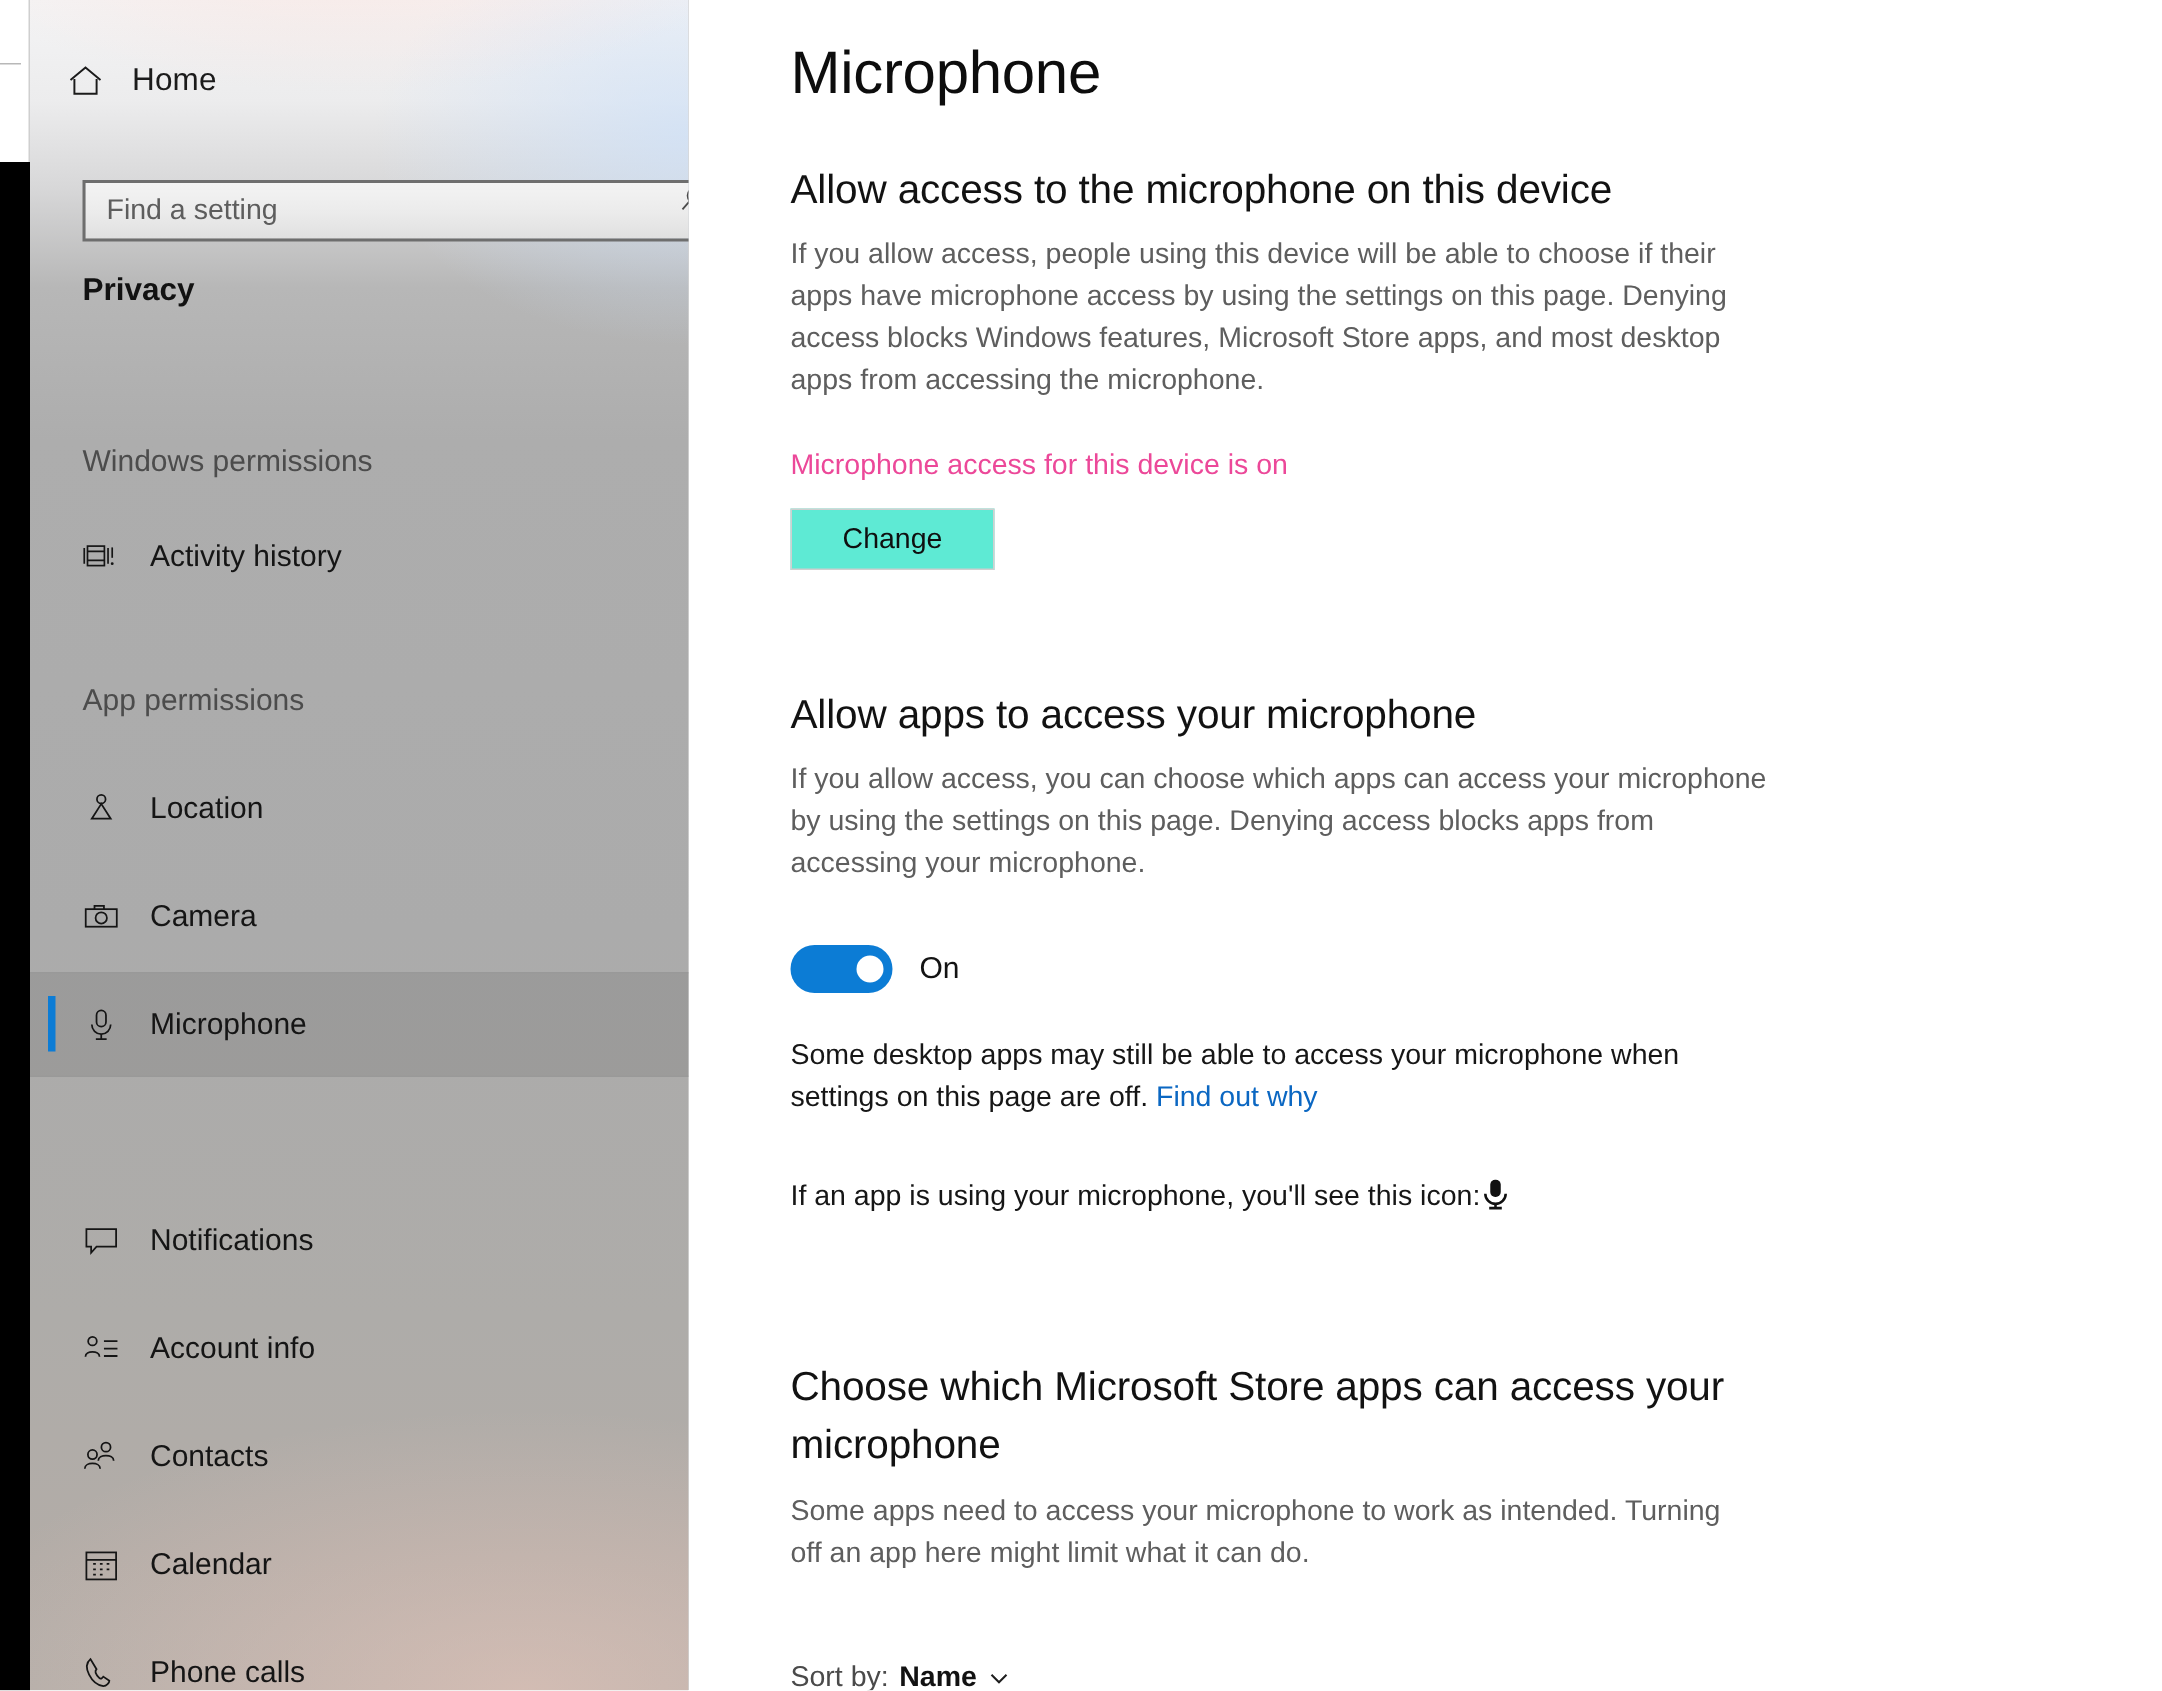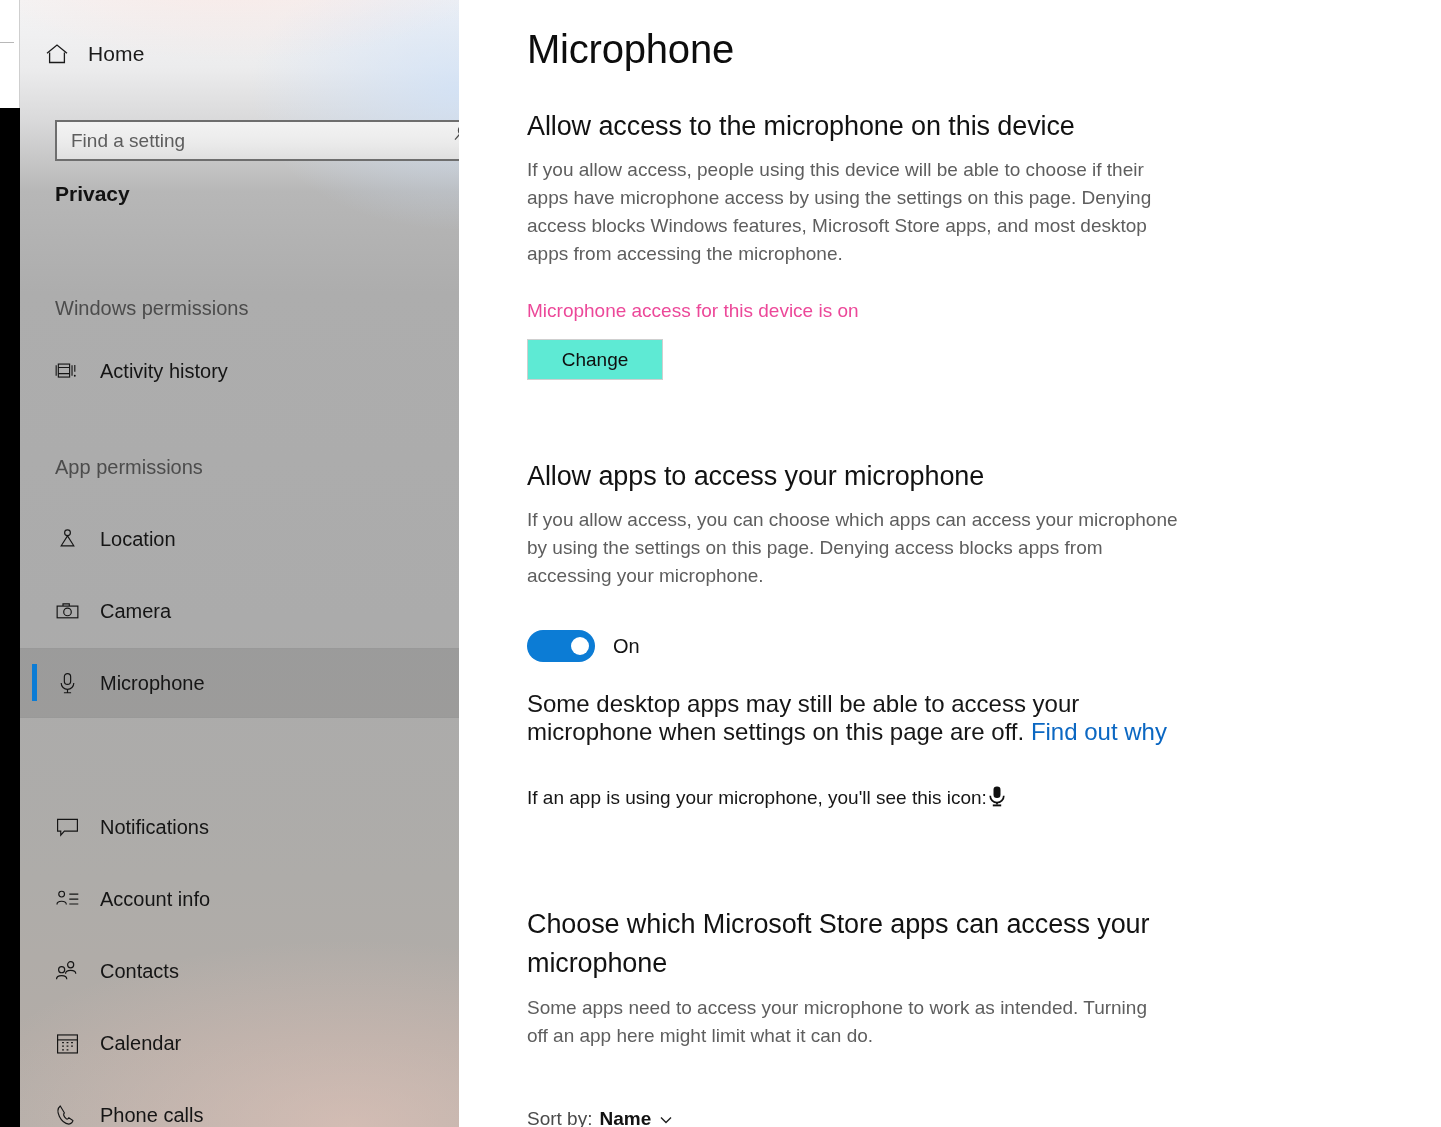--- a/index.html
+++ b/index.html
@@ -272,21 +272,21 @@
   }
   .toggle-label {
     font-size: 20px;
     color: #131313;
   }
 
   .p-desktop {
     position: absolute;
     left: 36px; top: 690px;
     width: 660px;
-    font-size: 24px;
+    font-size: 19px;
     color: #161616;
     line-height: 28px;
   }
   .link {
     color: #0b67c2;
     text-decoration: none;
     cursor: default;
   }
 
   .p-icon-note {

